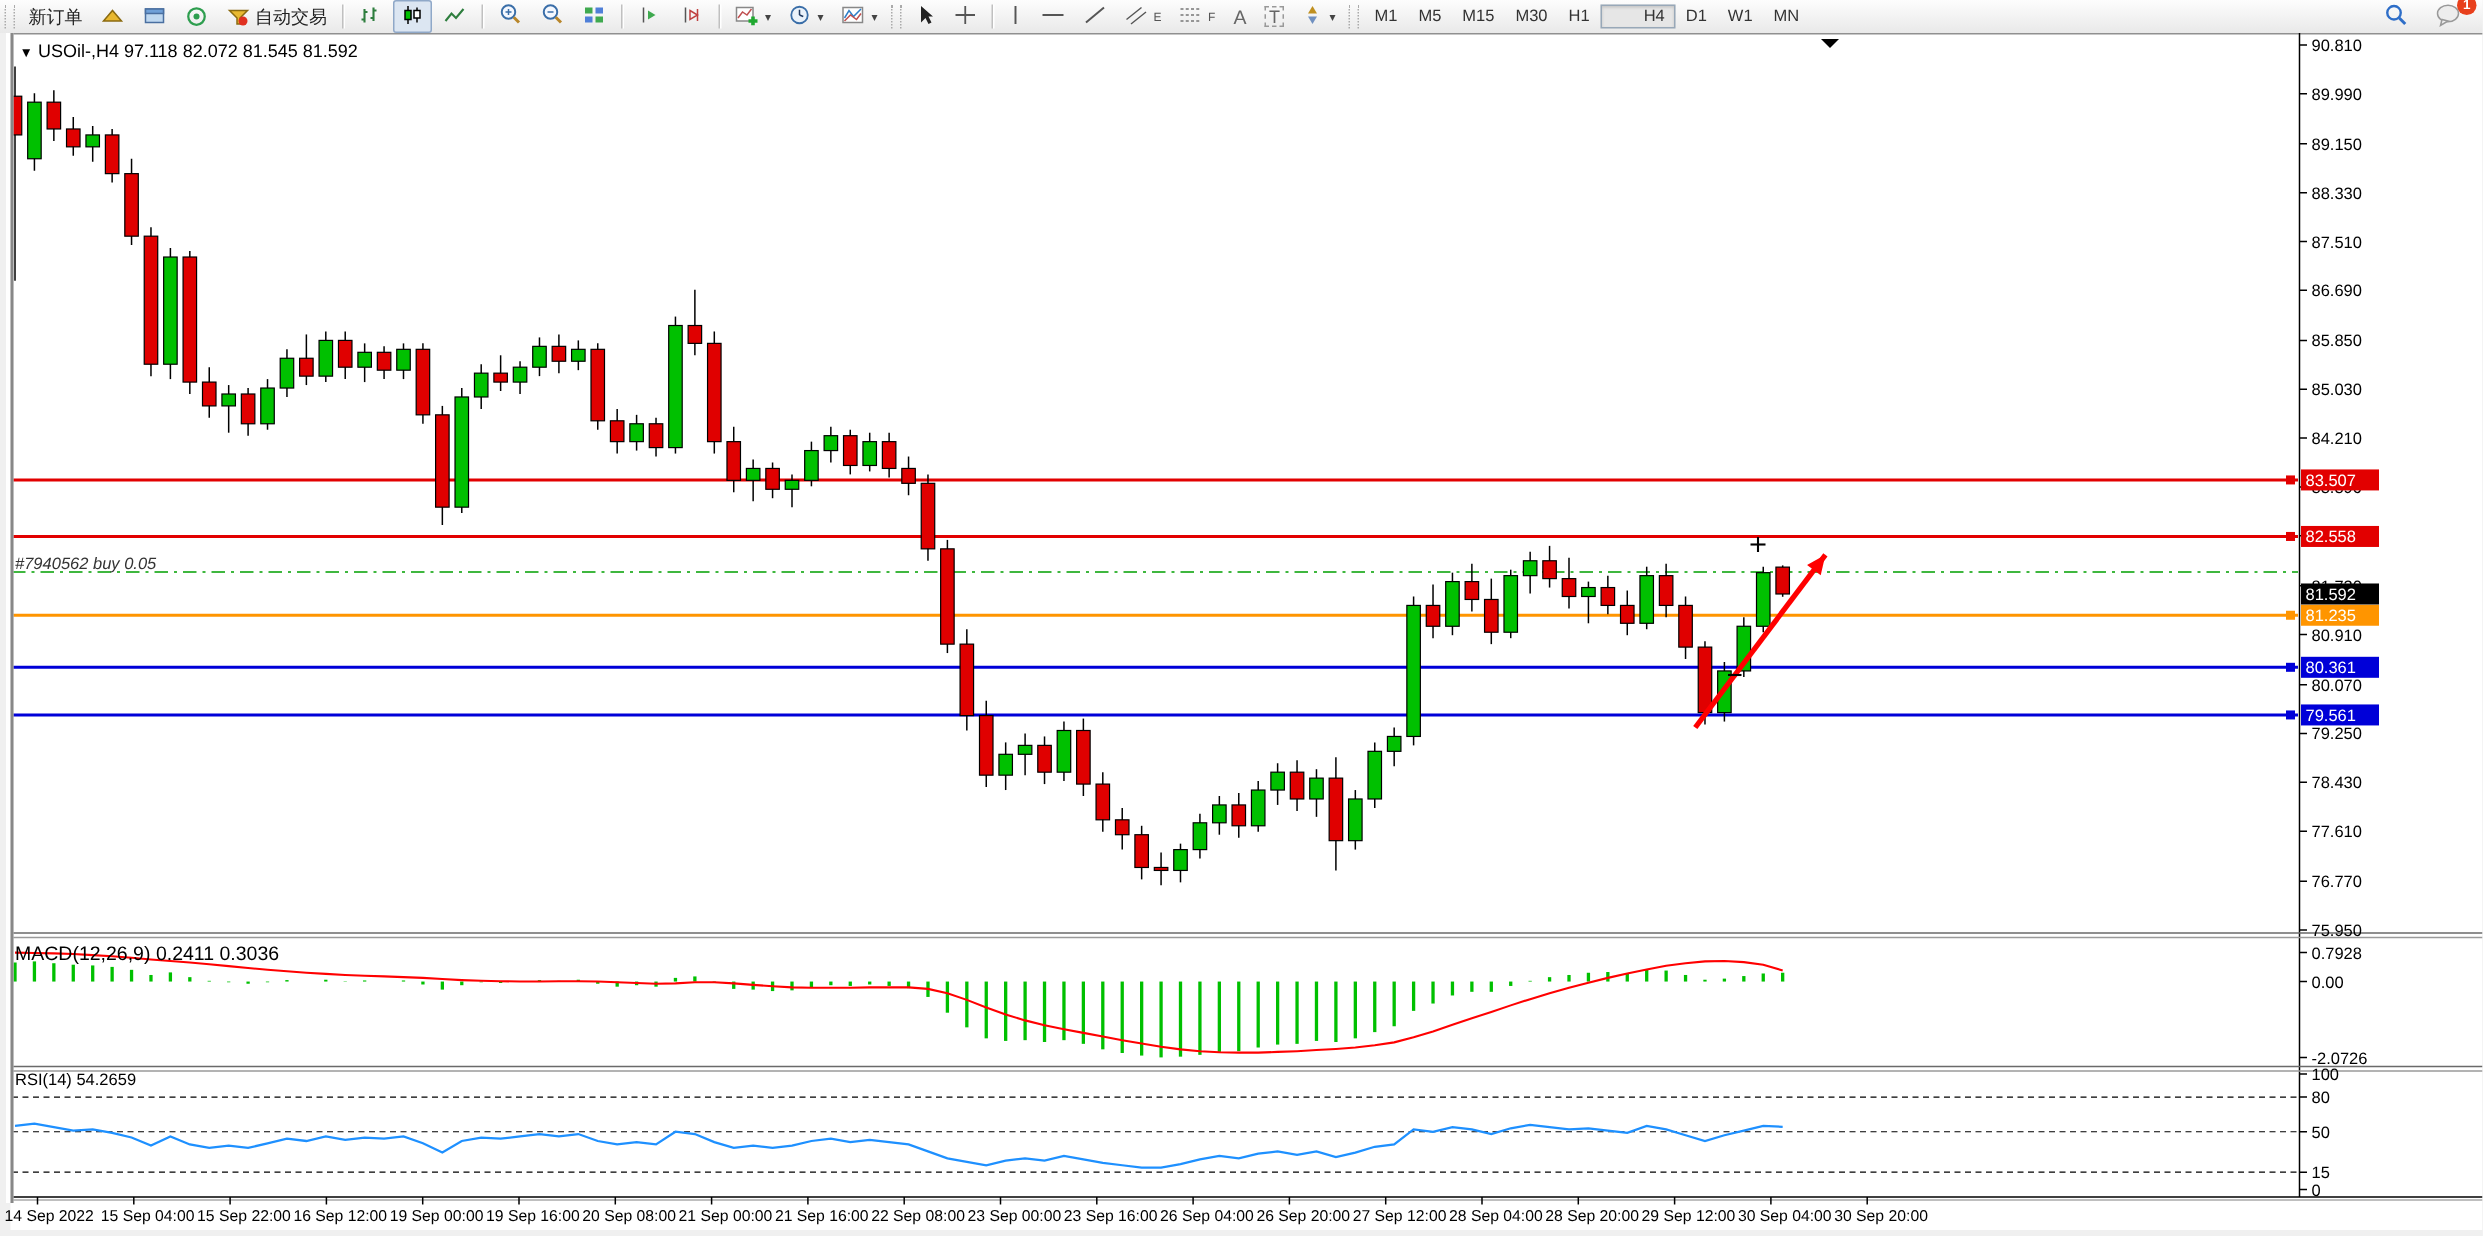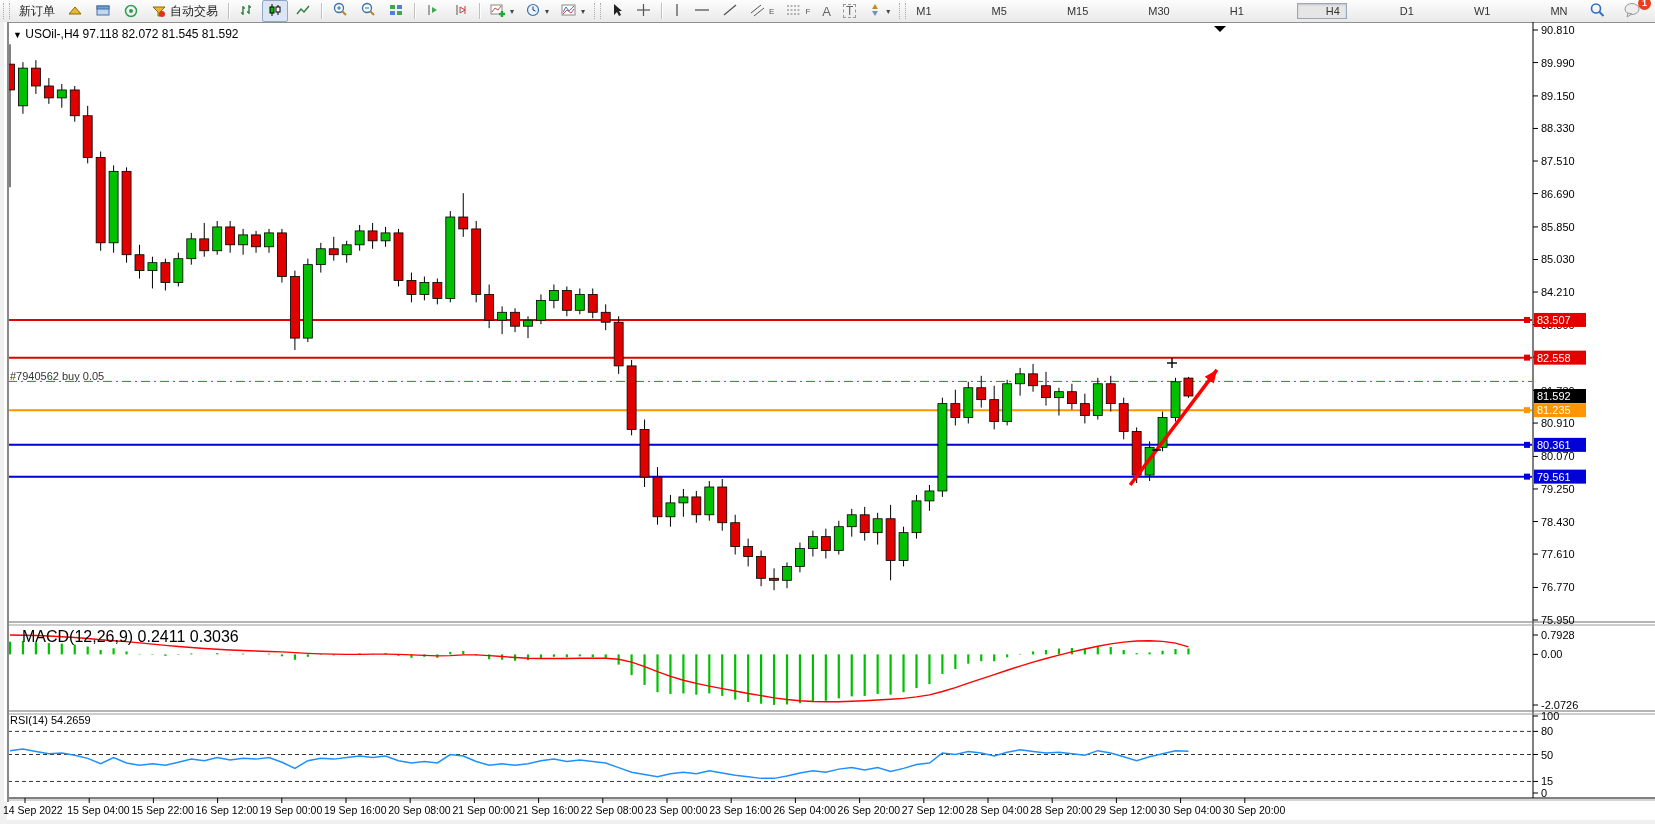--- a/index.html
+++ b/index.html
@@ -225,21 +225,21 @@
   </div>
   <div class="tbtn">
     <span><svg width="14" height="14">
           <path d="M7 1 L10 6 L4 6 Z" fill="#C09020"></path>
           <path d="M7 13 L10 8 L4 8 Z" fill="#7090C0"></path>
         </svg></span>
     <span class="caret">▾</span>
   </div>
 
   <div class="grip"></div>
-  <div id="tf-box" style="display:flex;align-items:flex-end;gap:46px;">
+  <div id="tf-box" style="display:flex;align-items:flex-end;">
       <div class="tf">M1</div>
       <div class="tf">M5</div>
       <div class="tf">M15</div>
       <div class="tf">M30</div>
       <div class="tf">H1</div>
       <div class="tf active">H4</div>
       <div class="tf">D1</div>
       <div class="tf">W1</div>
       <div class="tf">MN</div>
     </div>
@@ -695,16 +695,16 @@
         <text x="1222.8" y="792" font-size="10.5" fill="#000">30 Sep 20:00</text>
       </g>
     </svg>
   <div class="left-splitter"></div>
 
   <div class="overlay" style="left:13px;top:5px;">
     <span style="font-size:9px;">▼</span>
     <span>USOil-,H4  97.118 82.072 81.545 81.592</span>
   </div>
 
-  <div class="overlay" style="left:10px;top:348px;font-size:11px;color:#333;">#7940562 buy 0.05</div>
-  <div class="overlay" style="left:10px;top:606px;font-size:16px;margin-left:12px;">MACD(12,26,9) 0.2411 0.3036</div>
+  <div class="overlay" style="left:10px;top:348px;font-size:11px;color:#333;font-style:italic;">#7940562 buy 0.05</div>
+  <div class="overlay" style="left:10px;top:606px;font-size:13px;">MACD(12,26,9) 0.2411 0.3036</div>
   <div class="overlay" style="left:10px;top:692px;font-size:11px;text-align:center;">RSI(14) 54.2659</div>
 </div>
 
 </body></html>

